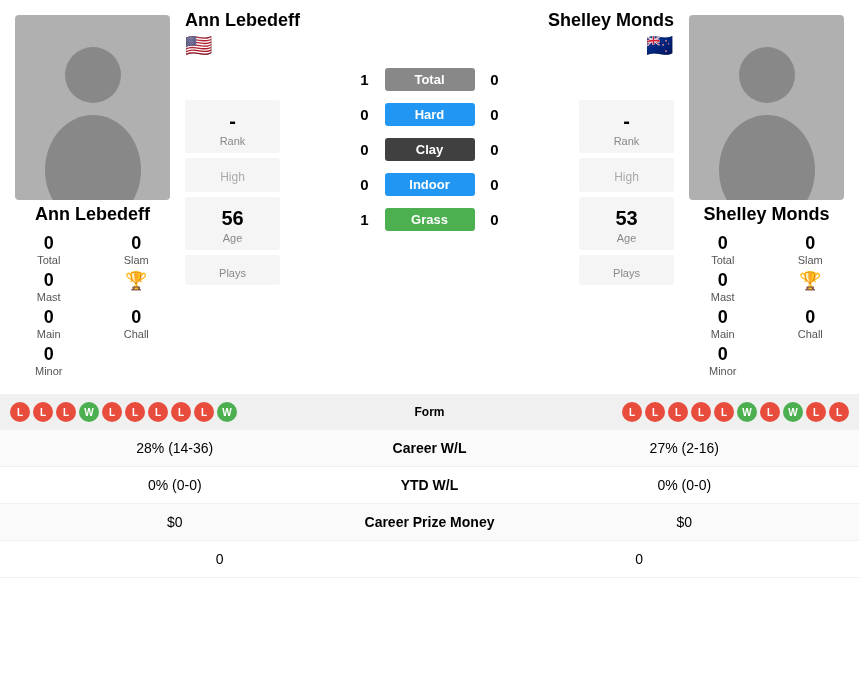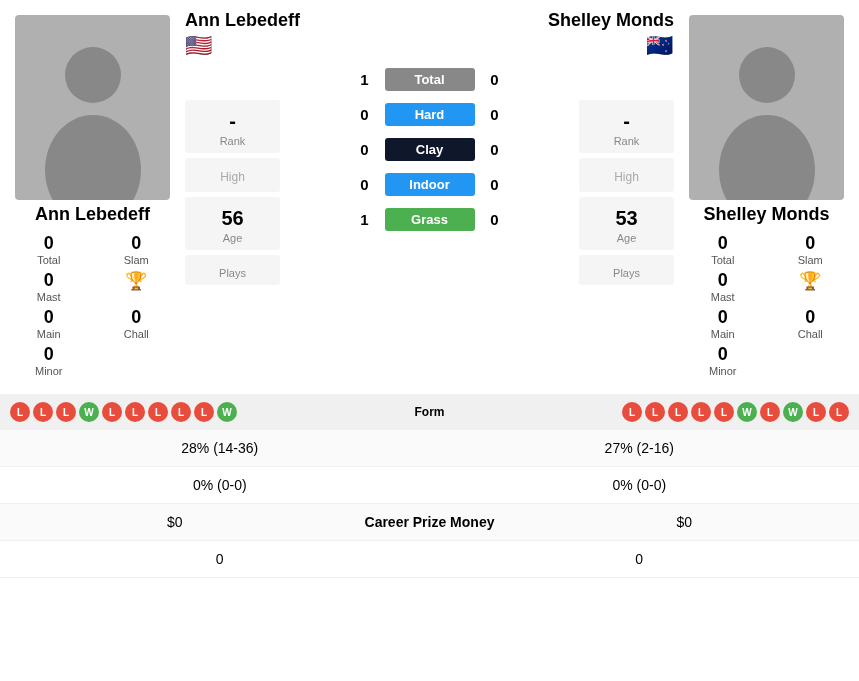--- a/index.html
+++ b/index.html
@@ -119,21 +119,21 @@
       border-radius: 3px;
       color: #fff;
       font-weight: bold;
       font-size: 13px;
     }
 
     .surface-total {
       background: #888;
     }
     .surface-hard { background: #2196F3; }
-    .surface-clay { background: #0f172a; }
+    .surface-clay { background: #404040; }
     .surface-indoor { background: #2196F3; }
     .surface-grass { background: #4CAF50; }
 
     
     .form-section {
       background: #f0f0f0;
       display: flex;
       align-items: center;
       width: 100%;
       padding: 8px 10px;
@@ -421,25 +421,27 @@
         <div class="form-badge form-w">W</div>
         <div class="form-badge form-l">L</div>
         <div class="form-badge form-w">W</div>
         <div class="form-badge form-l">L</div>
         <div class="form-badge form-l">L</div>
       </div>
   </div>
 
   <div class="stats-row">
     <div class="stats-row-left">28% (14-36)</div>
+    <div class="stats-row-label">Career W/L</div>
     <div class="stats-row-right">27% (2-16)</div>
   </div>
 
   <div class="stats-row" style="background:#fff;">
     <div class="stats-row-left">0% (0-0)</div>
+    <div class="stats-row-label">YTD W/L</div>
     <div class="stats-row-right">0% (0-0)</div>
   </div>
 
   <div class="stats-row">
     <div class="stats-row-left">$0</div>
     <div class="stats-row-label">Career Prize Money</div>
     <div class="stats-row-right">$0</div>
   </div>
 
   <div class="stats-row" style="background:#fff;">

